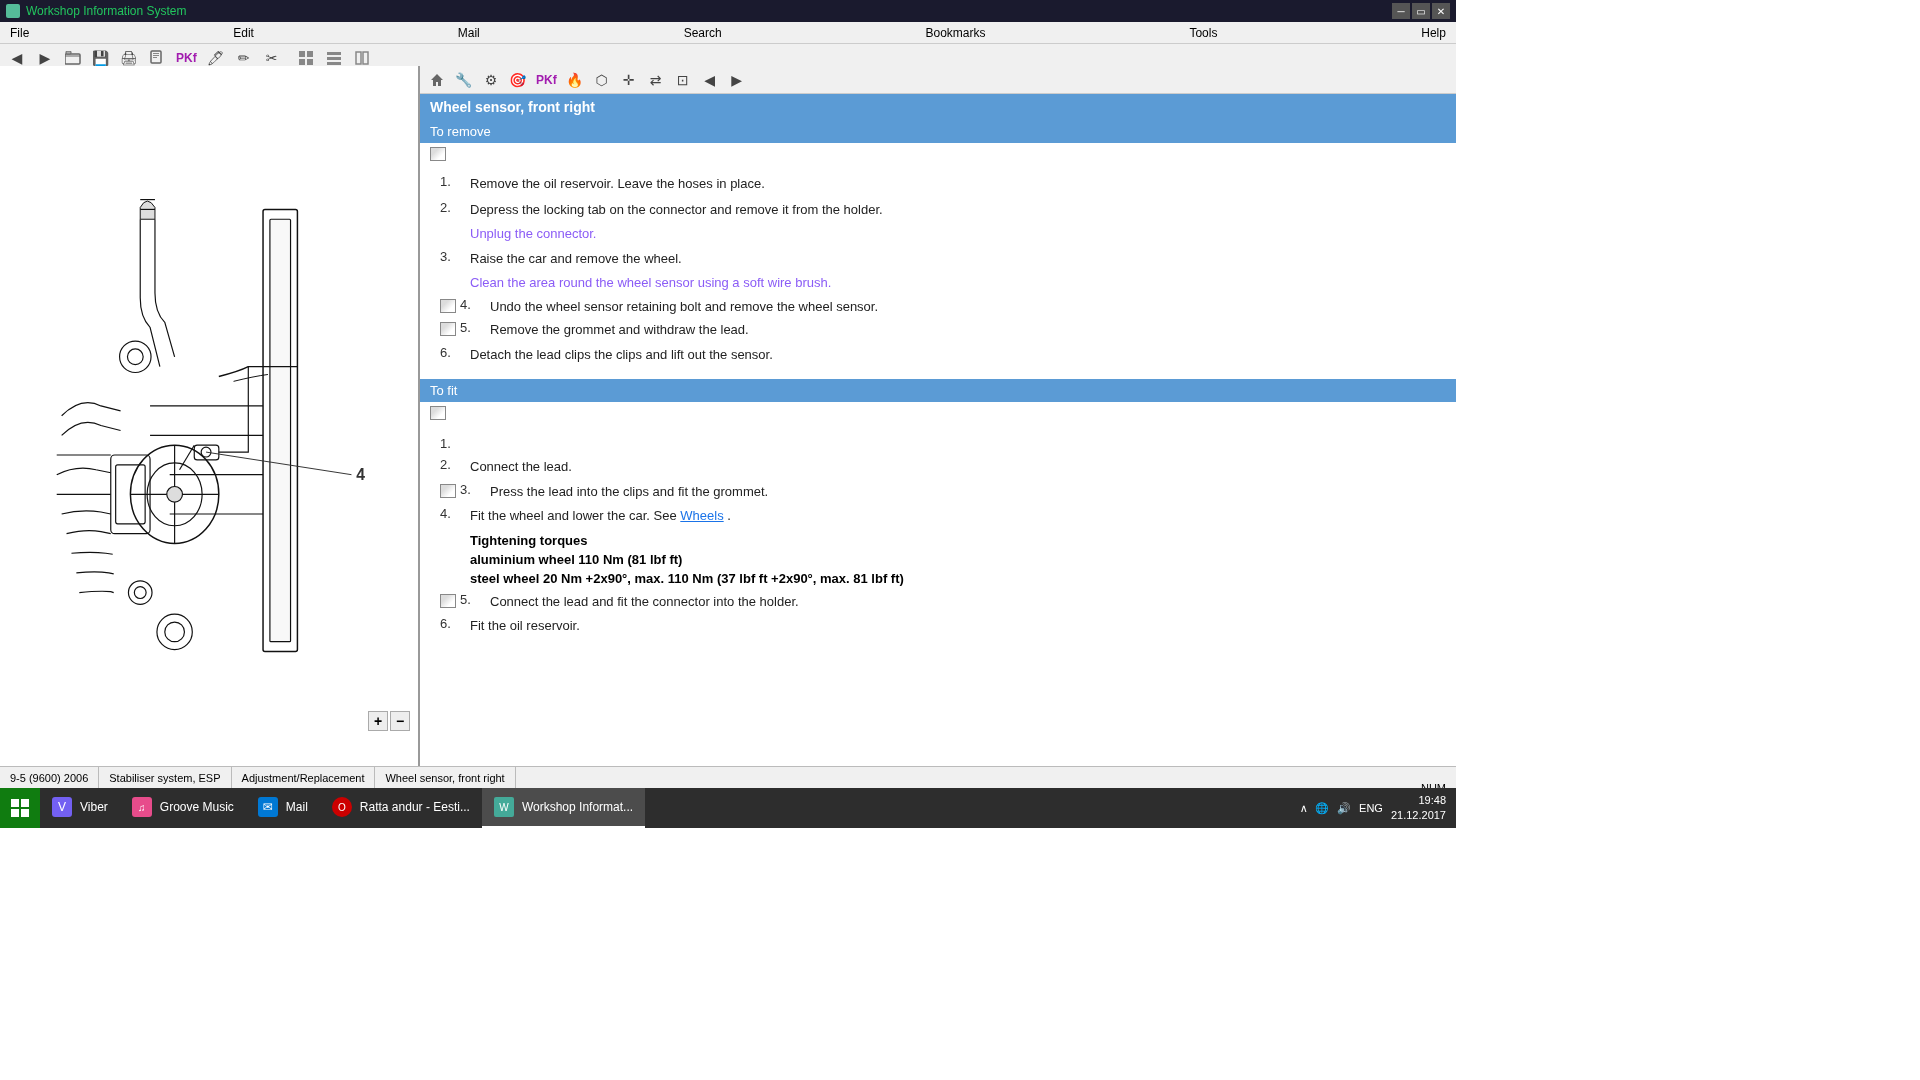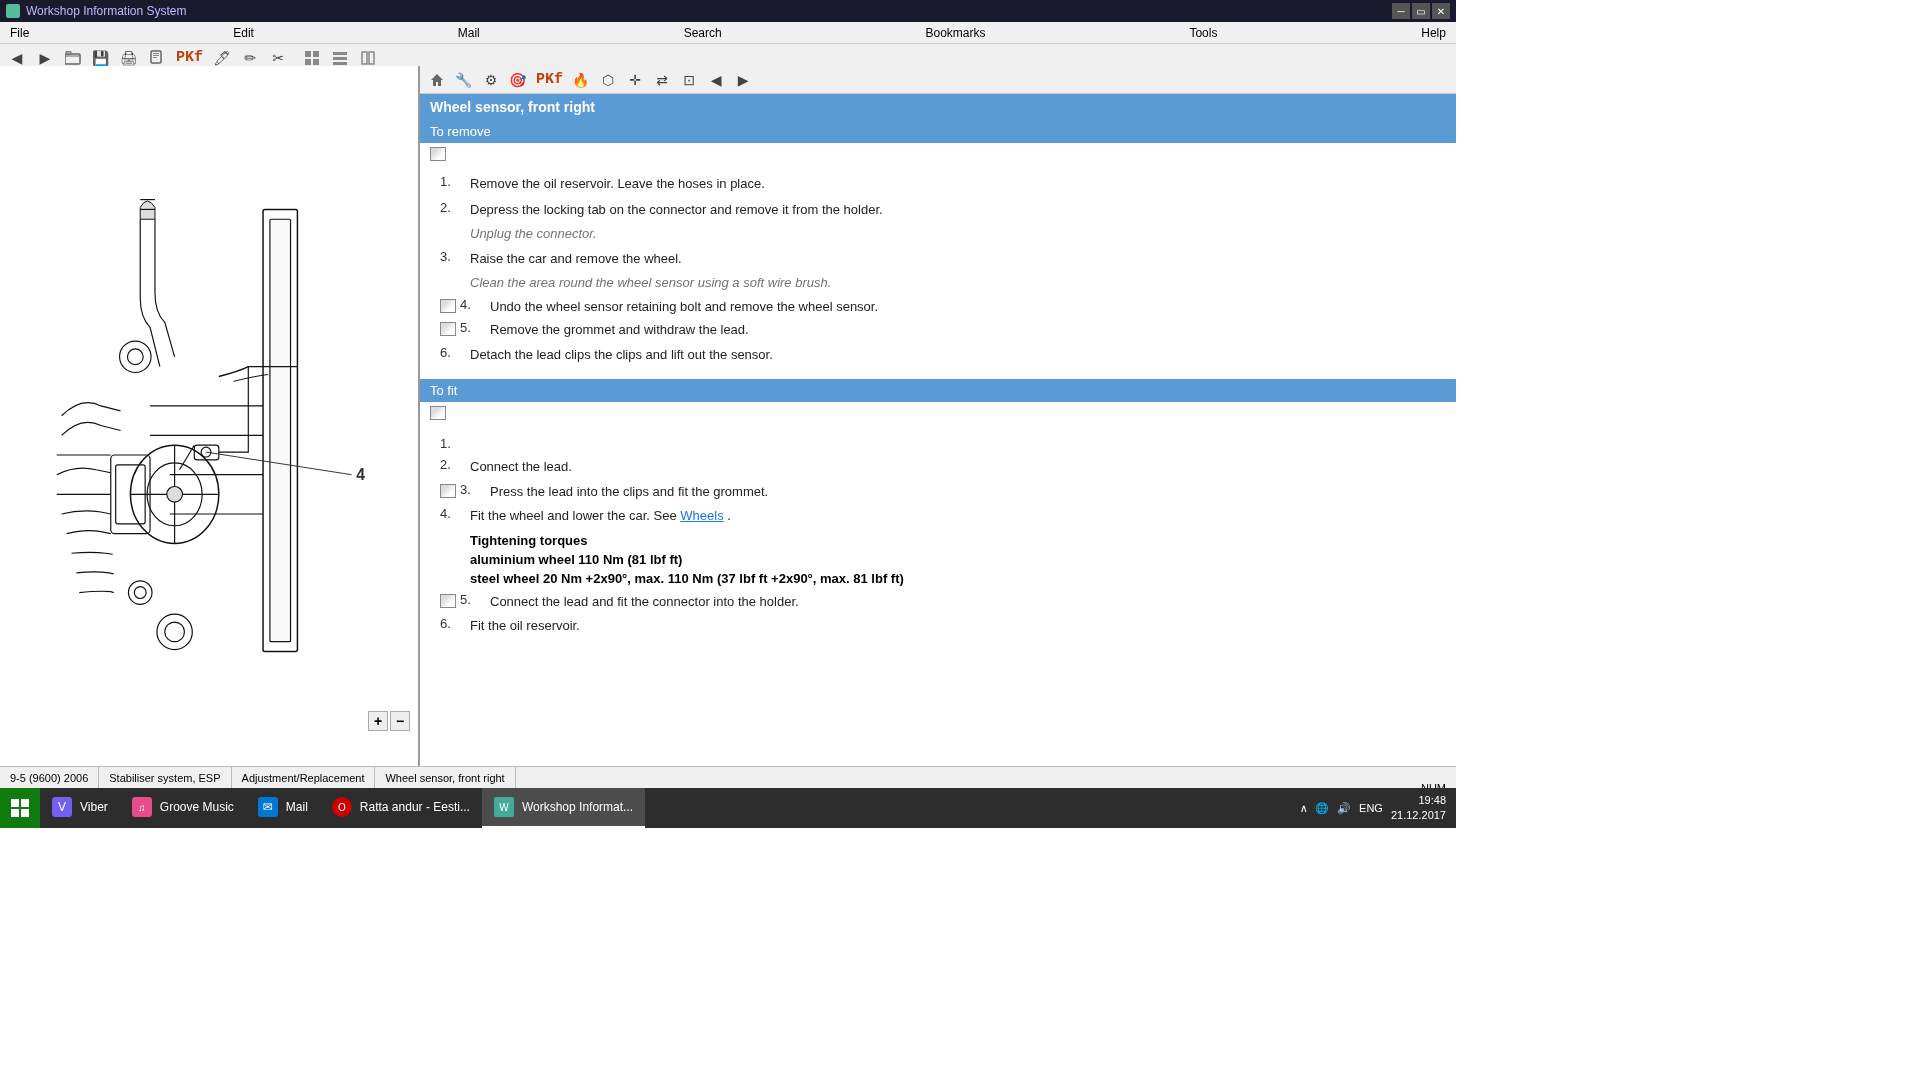--- a/index.html
+++ b/index.html
@@ -125,23 +125,22 @@
     }
 
     .item-text {
       flex: 1;
       color: #222;
       line-height: 1.5;
     }
 
     .sub-text {
       padding: 2px 0 2px 30px;
-      color: #737373;
+      color: #8b5cf6;
       line-height: 1.5;
-      font-style: italic;
     }
 
     a.link { color: #1a73e8; text-decoration: underline; cursor: pointer; }
 
     .bold-text { font-weight: bold; }
 
     
     .taskbar {
       position: absolute;
       bottom: 0;
@@ -198,30 +197,30 @@
 
     .toolbar-icon-btn {
       width: 26px; height: 26px;
       display: flex; align-items: center; justify-content: center;
       cursor: pointer; border: 1px solid transparent;
       font-size: 14px; color: #444;
       background: transparent;
     }
 
     .pki-label {
-      font-size: 15px; font-weight: bold; padding: 0 4px; color: #c2410c; font-family: Liberation Mono, monospace;
+      font-size: 12px; font-weight: bold; padding: 0 4px; color: #a21caf;
     }
   </style>
 </head>
 <body>
 
 <div class="title-bar" style="position:absolute;top:0;left:0;right:0;height:22px;z-index:100;">
   <div class="title-bar-left">
     <div style="width:14px;height:14px;background:#5b9;border-radius:2px;"></div>
-    <span style="font-size:12px;color:#c4b5fd;">Workshop Information System</span>
+    <span style="font-size:12px;color:#22c55e;">Workshop Information System</span>
   </div>
   <div class="title-bar-controls">
     <button class="title-bar-btn">─</button>
     <button class="title-bar-btn">▭</button>
     <button class="title-bar-btn close">✕</button>
   </div>
 </div>
 
 <div class="menu-bar" style="position:absolute;top:22px;left:0;right:0;height:22px;z-index:99;">
   <div class="menu-item">File</div>

